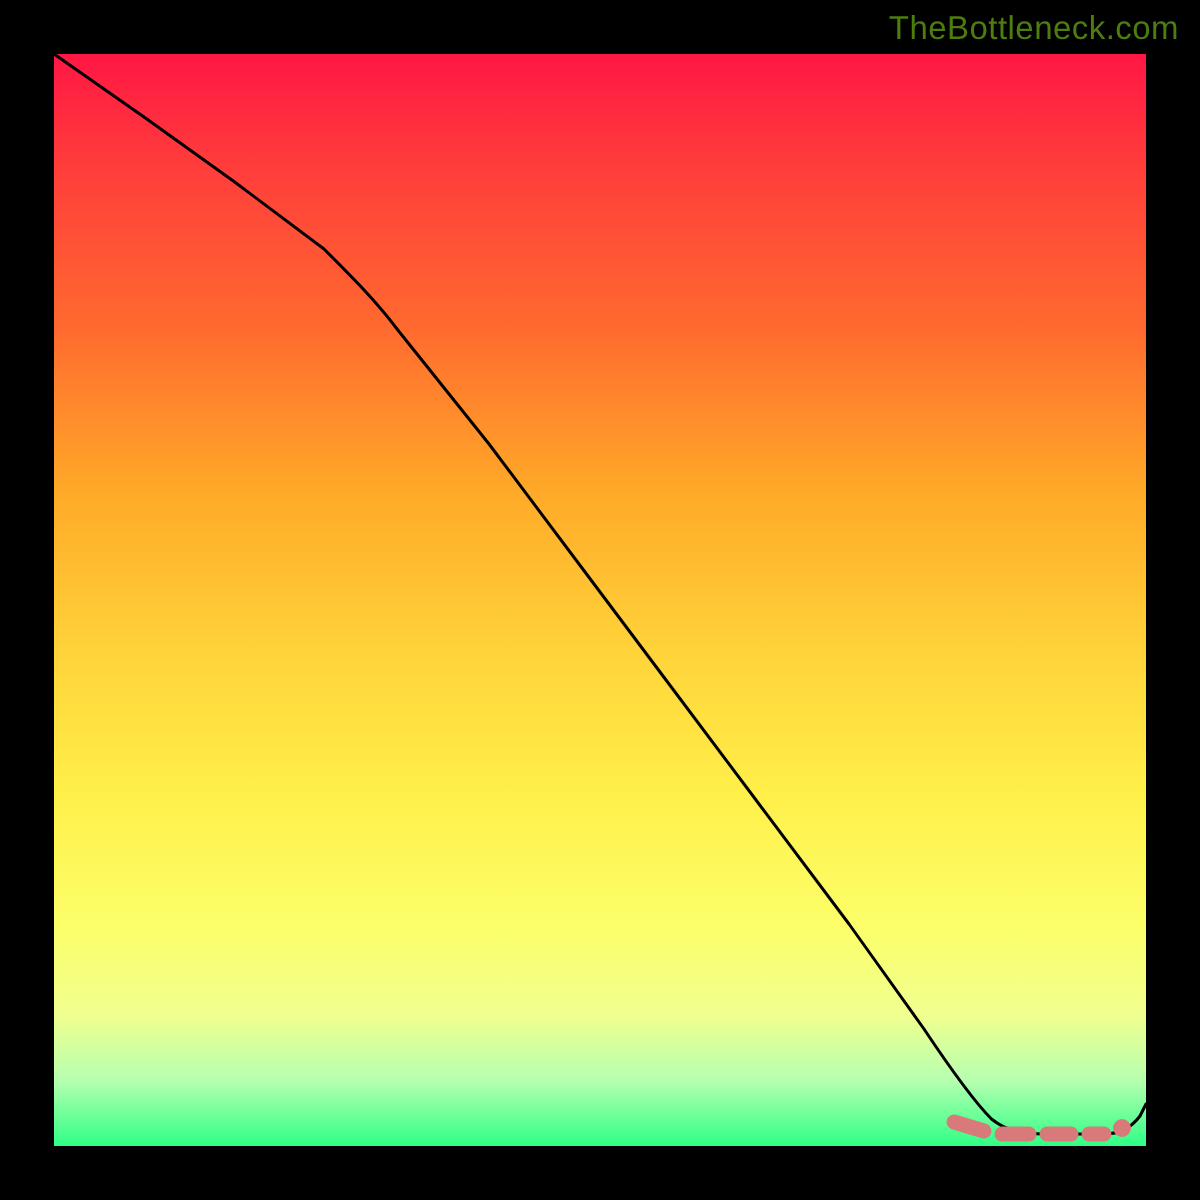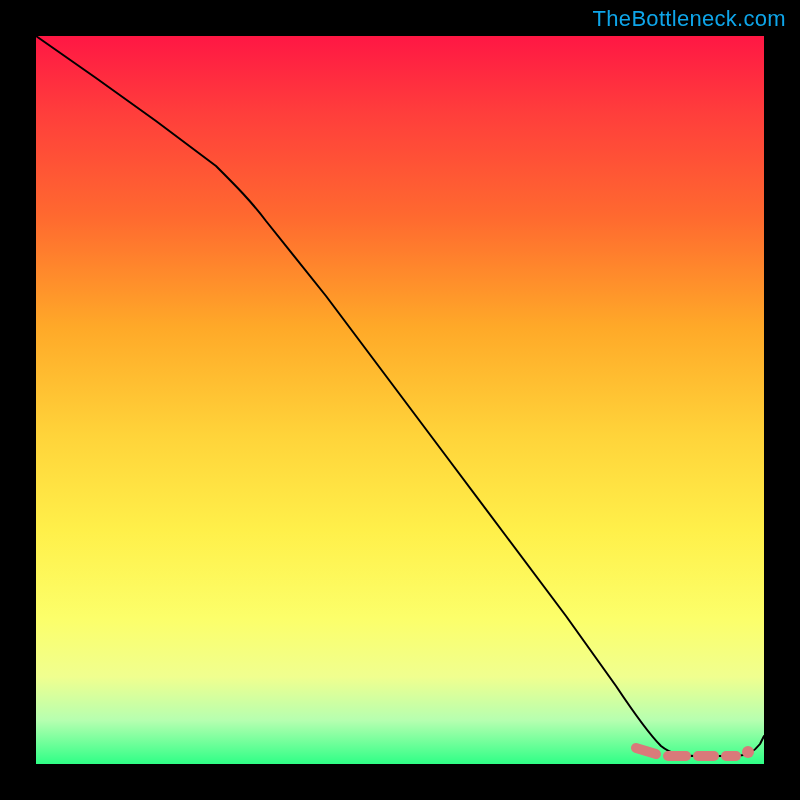--- a/index.html
+++ b/index.html
@@ -34,21 +34,21 @@
       #fcff6a 80%,
       #f0ff8f 88%,
       #b6ffb0 94%,
       #2fff86 100%
     );
   }
   .watermark {
     position: absolute;
     top: 6px;
     right: 14px;
-    color: #0ea5e9;
+    color: #4d7c0f;
     font-size: 22px;
     font-weight: 500;
     letter-spacing: 0.3px;
     user-select: none;
   }
   svg.curve {
     position: absolute;
     left: 0;
     top: 0;
     width: 728px;

